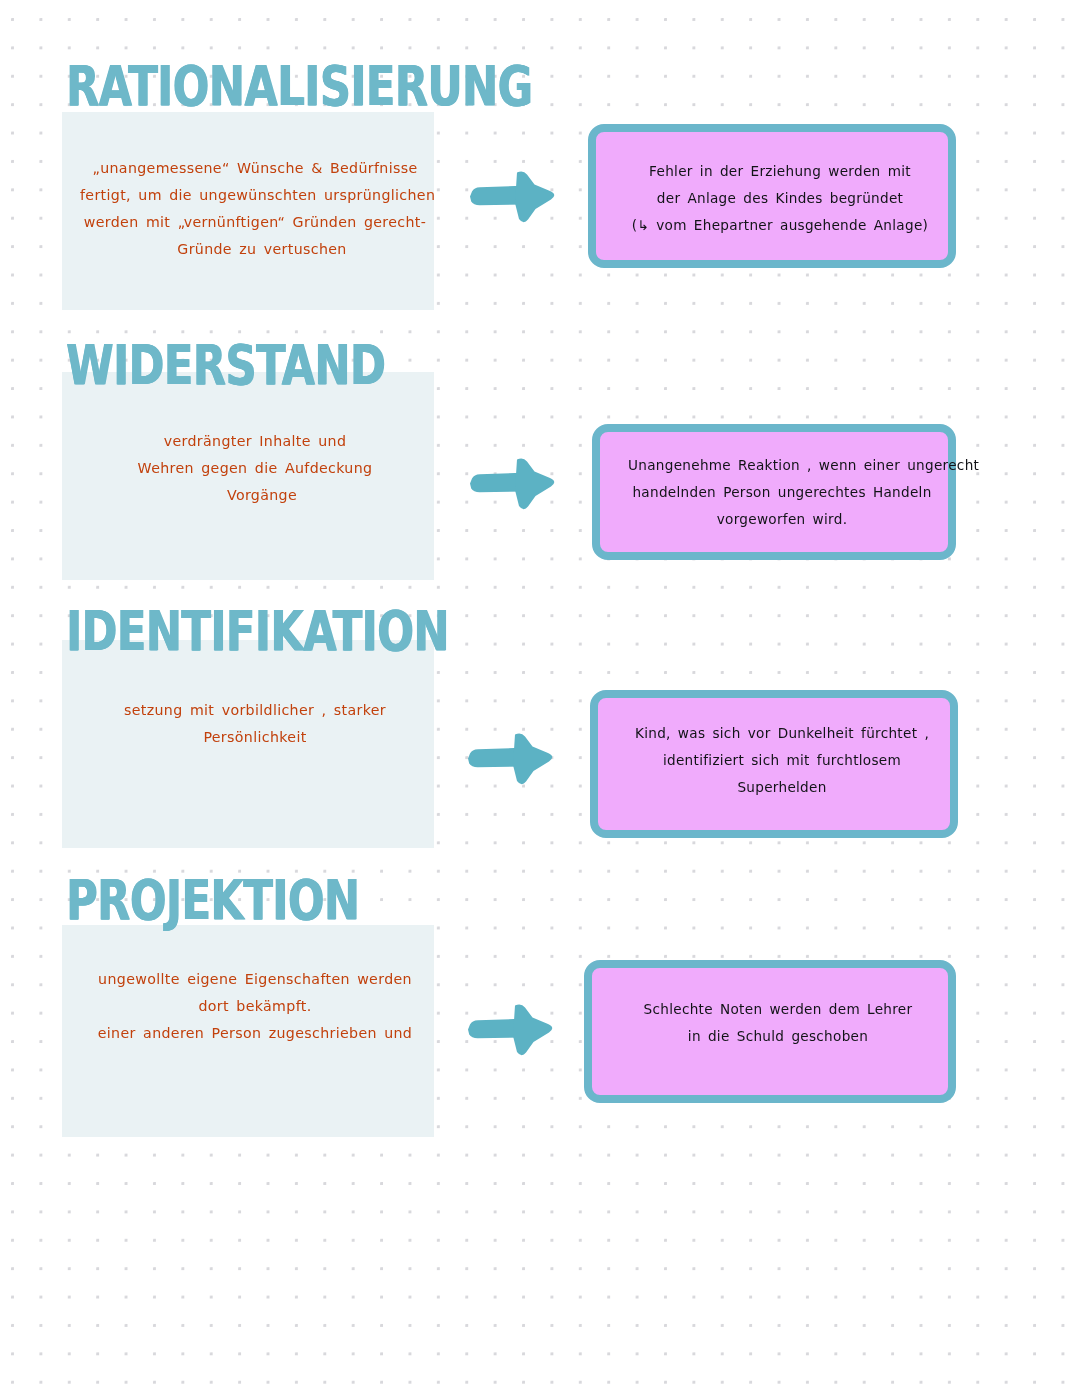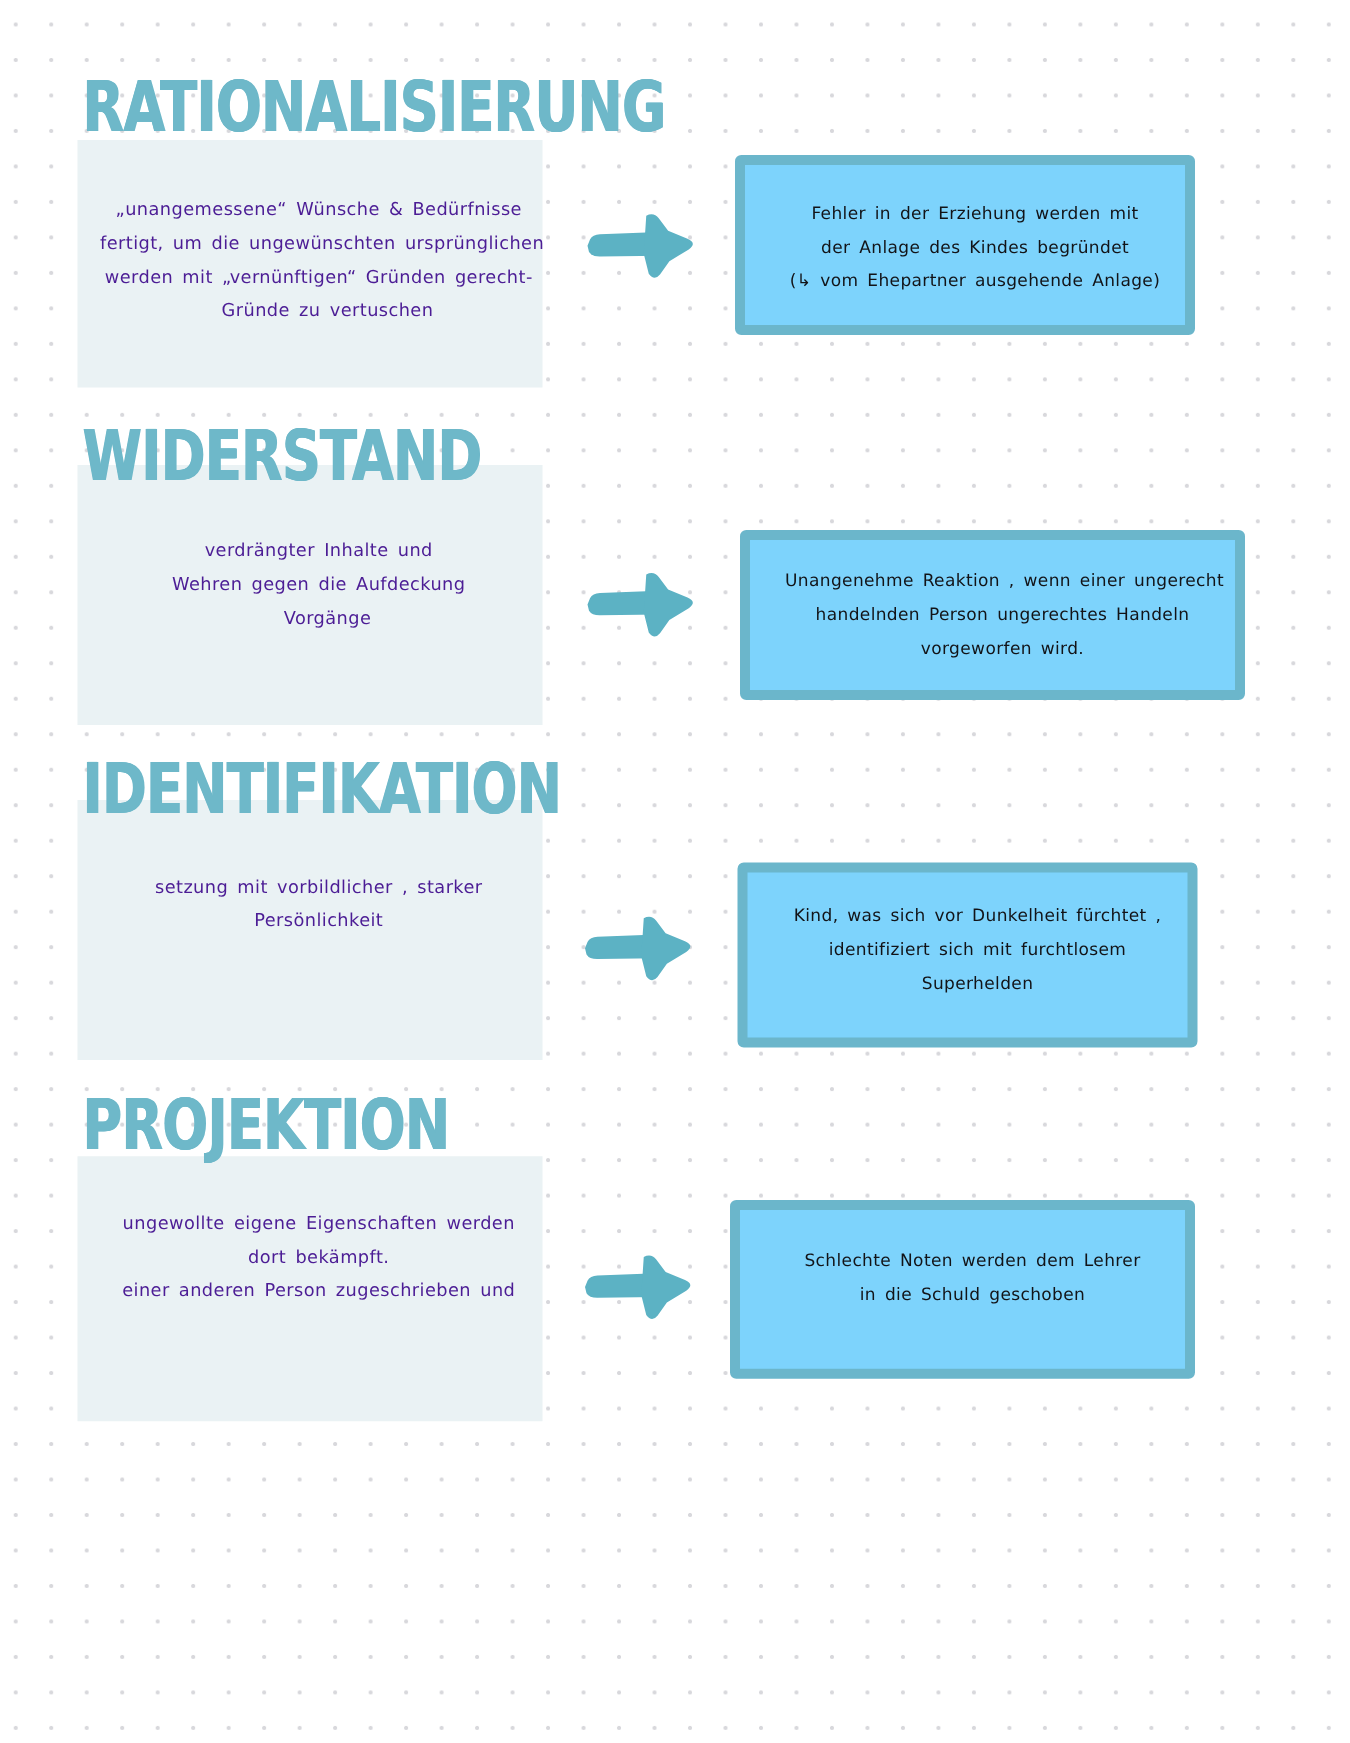--- a/index.html
+++ b/index.html
@@ -63,21 +63,21 @@
     transform-origin: left top;
     white-space: nowrap;
     text-shadow: 0.8px 0 0 #6eb8c9, -0.4px 0 0 #6eb8c9;
   }
 
   .concept-body {
     position: absolute;
     left: 80px;
     width: 350px;
     z-index: 3;
-    color: #4c1d95;
+    color: #c2410c;
     font-family: "DejaVu Sans", sans-serif;
     font-size: 14.2px;
     line-height: 27px;
     letter-spacing: 0.35px;
     word-spacing: 2.5px;
   }
   .concept-body .ln { display: block; white-space: nowrap; }
   .concept-body .ln.indent { padding-left: 14px; }
 
   
@@ -85,23 +85,23 @@
     position: absolute;
     z-index: 3;
     width: 100px;
     height: 56px;
   }
 
   
   .example-box {
     position: absolute;
     z-index: 3;
-    background-color: #7dd3fc;
+    background-color: #f0abfc;
     border: 8px solid #6bb6cb;
-    border-radius: 5px;
+    border-radius: 16px;
     box-sizing: border-box;
   }
   .example-body {
     position: absolute;
     left: 28px;
     top: 26px;
     right: 12px;
     color: #121317;
     font-family: "DejaVu Sans", sans-serif;
     font-size: 13.6px;
@@ -153,21 +153,21 @@
       <span class="ln indent">Vorgänge</span>
     </div>
 
     <div class="arrow" style="left:464px; top:455px;">
       <svg viewBox="0 0 100 56" width="100" height="56" aria-hidden="true">
         <path d="M6,28.5 L8,23.5 Q10,19.5 16,19.3 L58,17.8 L64,36.5 L16,37.2 Q9.5,37.3 7.2,33.5 Z" fill="#5cb2c4"></path>
         <path d="M53,4.5 Q59,1.5 63,6.5 L70.5,16.5 L86,23 Q94,26.5 87,31.5 L71.5,41 L64,51.5 Q59.5,57 55,51 L51,35 Z" fill="#5cb2c4"></path>
       </svg>
     </div>
 
-    <div class="example-box" style="left:592px; top:424px; width:404px; height:136px;">
+    <div class="example-box" style="left:592px; top:424px; width:364px; height:136px;">
       <div class="example-body" style="top:20px;">
         <span class="ln">Unangenehme Reaktion , wenn  einer ungerecht</span>
         <span class="ln">handelnden Person ungerechtes  Handeln</span>
         <span class="ln">vorgeworfen   wird.</span>
       </div>
     </div>
   </div>
 
   <div class="row">
     <div class="highlight-block" style="top:640px; height:208px;"></div>

